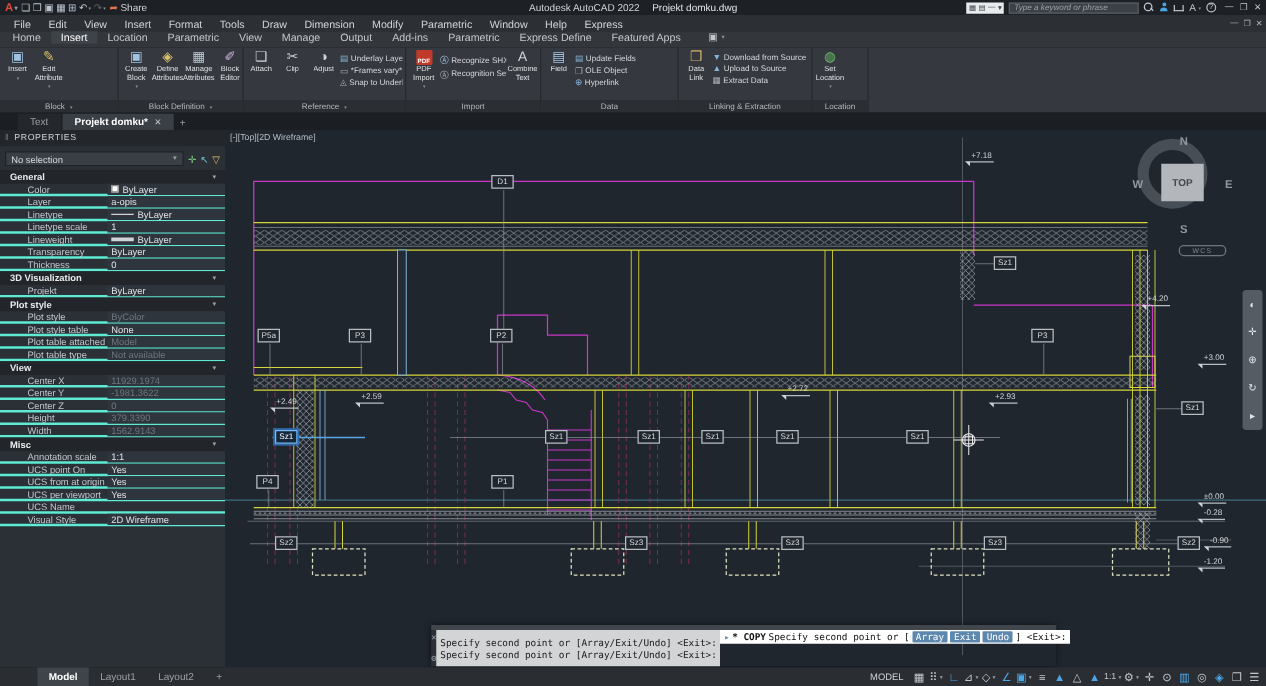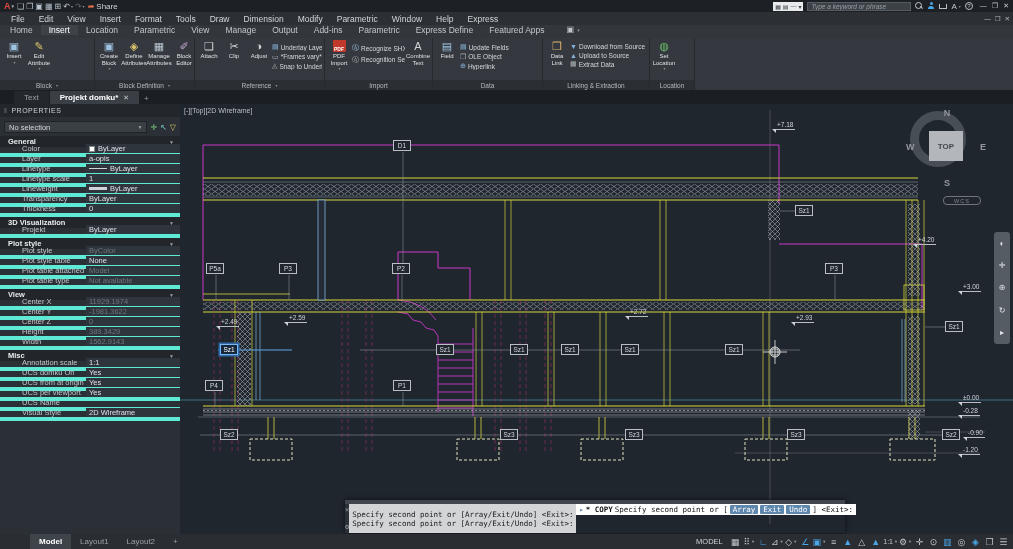--- a/index.html
+++ b/index.html
@@ -68,21 +68,21 @@
   
   .props{position:absolute;left:0;top:104px;width:180px;bottom:15px;background:#2b3036;font-size:7.5px;z-index:4}
   .props-header{height:13px;display:flex;align-items:center;gap:4px;padding-left:4px;color:#cfd3d6;font-size:7px;letter-spacing:.5px;background:#23272c}
   .grip{color:#6f767d}
   .selector-row{display:flex;align-items:center;gap:3px;padding:4px 4px 3px}
   .selector{flex:1;height:12px;background:#3a3f46;border:1px solid #1f2327;display:flex;align-items:center;justify-content:space-between;padding:0 4px;color:#d5d8db}
   .sel-caret{font-size:5px;color:#9aa0a6}
   .ptool{font-size:8px}
   .sec-header{height:11px;background:#22262b;display:flex;align-items:center;justify-content:space-between;padding:0 6px 0 8px;color:#e8eaec;font-weight:bold}
   .sec-caret{font-size:5px;color:#9aa0a6;font-weight:normal}
-  .prow{height:10px;display:flex;align-items:flex-end;border-bottom:4px solid #5eead4}
+  .prow{height:10px;display:flex;align-items:center;border-bottom:2px solid #5eead4}
   .prow .lab{width:86px;padding-left:22px;color:#c2c7cc;white-space:nowrap;overflow:hidden;display:flex;align-items:center}
   .prow .val{flex:1;display:flex;align-items:center;gap:3px;background:#2f353c;padding-left:3px;color:#dfe2e5;overflow:hidden;white-space:nowrap}
   .prow .val.muted{color:#6f767d}
   .swatch{width:6px;height:6px;background:#fff;border:1px solid #888;flex:0 0 auto}
   .ltline{width:18px;height:1px;background:#d0d4d8;flex:0 0 auto}
   .lwline{width:18px;height:3px;background:#d0d4d8;flex:0 0 auto}
 
   
   .canvas{position:absolute;left:180px;top:104px;width:833px;height:431px;background:#20262e;overflow:hidden;z-index:1}
   .vplabel{position:absolute;left:4px;top:3px;font-size:7px;color:#b9bec3;z-index:3}
@@ -158,20 +158,23 @@
           <span class="mini-caret">▾</span>
         </span>
         <span class="qat-btn dim">
           <span>↷</span>
           <span class="mini-caret">▾</span>
         </span>
       </div>
     <div class="share">
       <span class="share-ic">➦</span>
       <span>Share</span>
+    </div>
+    <div class="tb-title">
+      <span>Autodesk AutoCAD 2022</span><span class="doc">Projekt domku.dwg</span>
     </div>
     <div class="tb-right">
       <div class="kb-group" id="kbGroup">
           <span>▦</span>
           <span>▤</span>
           <span>—</span>
           <span>▾</span>
         </div>
       <input class="search" placeholder="Type a keyword or phrase" style="">
       <span class="mag"></span>
@@ -534,41 +537,41 @@
         </div>
         <div class="prow">
           <div class="lab">Center Z</div>
           <div class="val muted">
             <span>0</span>
           </div>
         </div>
         <div class="prow">
           <div class="lab">Height</div>
           <div class="val muted">
-            <span>389.3429</span>
+            <span>379.3390</span>
           </div>
         </div>
         <div class="prow">
           <div class="lab">Width</div>
           <div class="val muted">
             <span>1562.9143</span>
           </div>
         </div>
         <div class="sec-header">
           <span>Misc</span>
           <span class="sec-caret">▼</span>
         </div>
         <div class="prow">
           <div class="lab">Annotation scale</div>
           <div class="val">
             <span>1:1</span>
           </div>
         </div>
         <div class="prow">
-          <div class="lab">UCS domku On</div>
+          <div class="lab">UCS point On</div>
           <div class="val">
             <span>Yes</span>
           </div>
         </div>
         <div class="prow">
           <div class="lab">UCS from at origin</div>
           <div class="val">
             <span>Yes</span>
           </div>
         </div>

